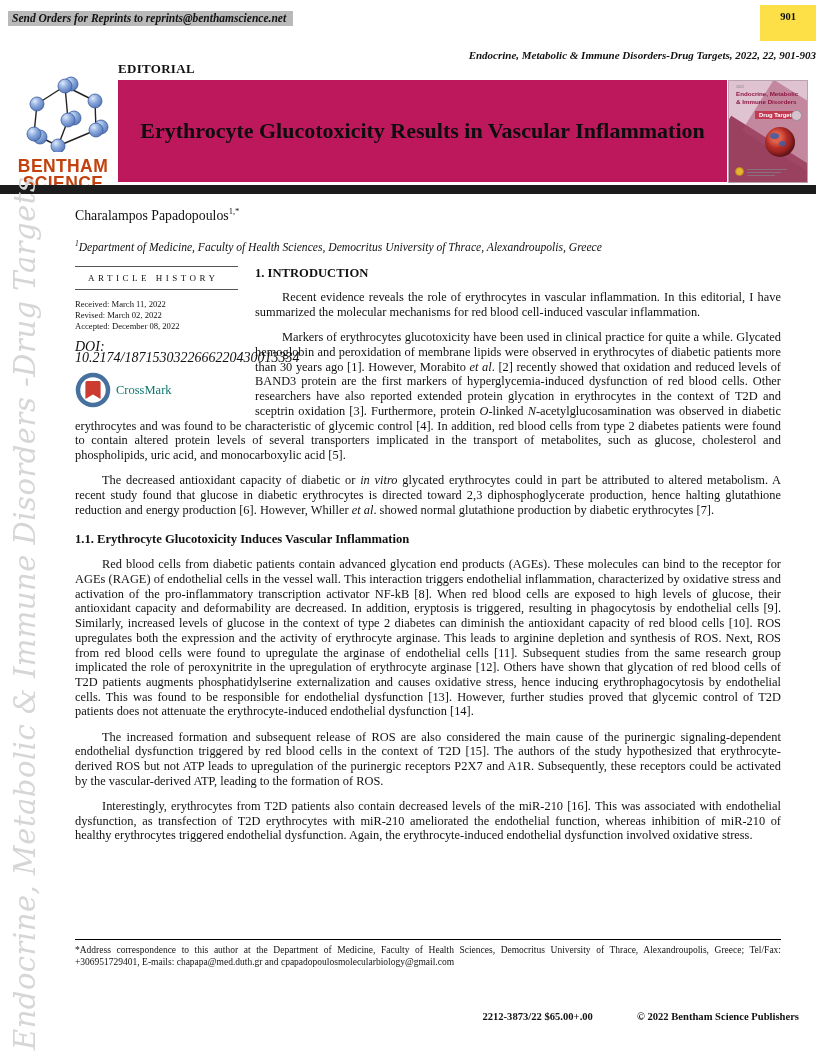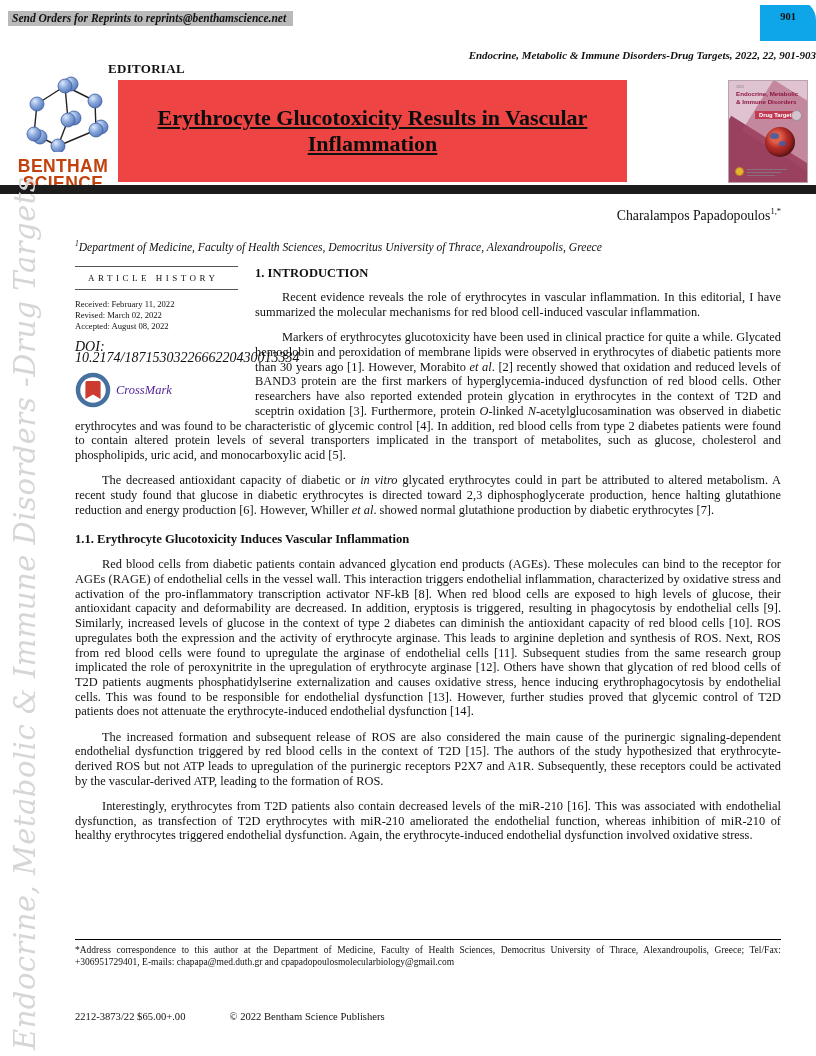--- a/index.html
+++ b/index.html
@@ -1,30 +1,30 @@
 <!DOCTYPE html>
 <html><head>
 <meta charset="utf-8">
 <style>
   html,body{margin:0;padding:0;}
   body{width:816px;height:1056px;background:#ffffff;font-family:"Liberation Serif","DejaVu Serif",serif;color:#111;}
-  .page{position:relative;width:816px;height:1056px;overflow:hidden;border-radius:20px;}
+  .page{position:relative;width:816px;height:1056px;overflow:hidden;}
 
   
   .reprint-bar{position:absolute;left:8px;top:11px;background:#b9b9b9;padding:1px 7px 2px 4px;
     font-size:11.5px;font-weight:bold;font-style:italic;}
-  .pagenum-box{position:absolute;right:0;top:5px;width:56px;height:36px;background:#0ea5e9;
+  .pagenum-box{position:absolute;right:0;top:5px;width:56px;height:36px;background:#fde047;
     font-size:10.5px;font-weight:bold;text-align:center;padding-top:6px;box-sizing:border-box;}
   .journal-line{position:absolute;left:120px;right:0;top:49px;text-align:right;
     font-size:11px;font-weight:bold;font-style:italic;}
 
   
-  .editorial-label{position:absolute;left:108px;top:61px;font-size:13px;font-weight:bold;letter-spacing:0.3px;}
-  .title-band{position:absolute;left:118px;top:80px;width:509px;height:102px;background:#ef4444;
-    display:flex;align-items:center;justify-content:center;text-decoration:underline;}
+  .editorial-label{position:absolute;left:118px;top:61px;font-size:13px;font-weight:bold;letter-spacing:0.3px;}
+  .title-band{position:absolute;left:118px;top:80px;width:609px;height:102px;background:#be185d;
+    display:flex;align-items:center;justify-content:center;}
   .article-title{font-size:22px;font-weight:bold;color:#0d0d0d;text-align:center;padding:0 8px;}
   .black-bar{position:absolute;left:0;top:185px;width:816px;height:9px;background:#1c1c1c;}
 
   
   .bentham{position:absolute;left:10px;top:76px;width:106px;text-align:center;}
   .bentham .wordmark{color:#c2410c;font-family:"Liberation Sans",sans-serif;font-weight:bold;
     font-size:17.5px;line-height:17px;letter-spacing:0.4px;margin-top:2px;}
 
   
   .cover{position:absolute;left:728px;top:80px;width:80px;height:103px;background:#e0c3d0;
@@ -48,45 +48,45 @@
     background:#e8b430;border:1px solid #b5871c;box-sizing:border-box;}
   .cover .ln{position:absolute;left:18px;height:1.5px;background:#8a6f7c;}
 
   
   .sidebar-vert{position:absolute;left:8px;top:1050px;transform:rotate(-90deg);transform-origin:0 0;
     width:824px;font-size:29px;font-style:italic;color:#d6d6d6;font-family:"DejaVu Serif",serif;
     white-space:nowrap;letter-spacing:0.5px;}
 
   
   .article{position:absolute;left:75px;top:206px;width:706px;}
-  .author-line{font-size:13.8px;text-align:right;}
+  .author-line{font-size:13.8px;}
   .author-line sup{font-size:8.5px;}
   .affiliation{margin-top:15px;font-size:11.6px;font-style:italic;}
   .affiliation sup{font-size:7.5px;font-style:italic;}
 
   .flow{margin-top:13px;}
   .history-box{float:left;width:163px;margin:0 17px 6px 0;}
   .history-box .rule{border-top:1px solid #555;height:0;}
   .history-label{font-size:9px;font-weight:normal;letter-spacing:3.5px;padding:6px 0 6px 13px;}
   .history-dates{margin-top:9px;font-size:8.6px;line-height:11px;}
   .history-doi{margin-top:10px;font-size:14px;line-height:10.5px;font-style:italic;}
   .crossmark{margin-top:9px;display:flex;align-items:center;gap:5px;}
-  .crossmark .cm-text{font-size:12.5px;color:#4c1d95;font-style:italic;}
+  .crossmark .cm-text{font-size:12.5px;color:#0f766e;}
 
   .flow-h{font-weight:bold;font-size:12.6px;margin:0 0 9px 0;}
   .flow-h.sub{margin-top:15px;margin-bottom:10px;}
   .flow-p{font-size:12.4px;line-height:14.7px;text-align:justify;text-indent:27px;margin:0 0 10.5px 0;}
   .flow-p em{font-style:italic;}
 
   
   .footnote{position:absolute;left:75px;width:706px;top:939px;border-top:1.4px solid #000;
     padding-top:5px;font-size:9.5px;line-height:11.8px;text-align:justify;}
   .footnote a{color:#111;text-decoration:none;}
-  .imprint{position:absolute;left:75px;width:706px;top:1011px;text-align:left;
-    font-size:10.6px;font-weight:normal;}
+  .imprint{position:absolute;left:93px;width:706px;top:1011px;text-align:right;
+    font-size:10.6px;font-weight:bold;}
   .imprint .gap{display:inline-block;width:44px;}
 </style>
 </head>
 <body>
 
 <div class="page">
 
   <div class="reprint-bar">Send Orders for Reprints to reprints@benthamscience.net</div>
   <div class="pagenum-box">901</div>
   <div class="journal-line">Endocrine, Metabolic &amp; Immune Disorders-Drug Targets, 2022, 22, 901-903</div>
@@ -164,23 +164,23 @@
     <div class="author-line"><span>Charalampos Papadopoulos</span><sup>1,*</sup></div>
 
     <div class="affiliation"><sup>1</sup><span>Department of Medicine, Faculty of Health Sciences, Democritus University of Thrace, Alexandroupolis, Greece</span></div>
 
     <div class="flow">
       <div class="history-box">
         <div class="rule"></div>
         <div class="history-label">ARTICLE HISTORY</div>
         <div class="rule"></div>
         <div class="history-dates">
-          <div>Received: February 11, 2022</div>
+          <div>Received: March 11, 2022</div>
           <div>Revised: March 02, 2022</div>
-          <div>Accepted: August 08, 2022</div>
+          <div>Accepted: December 08, 2022</div>
         </div>
         <div class="history-doi">
           <div>DOI:</div>
           <div>10.2174/1871530322666220430013334</div>
         </div>
         <div class="crossmark">
           <svg width="36" height="36" viewBox="0 0 36 36">
             <circle cx="18" cy="18" r="15" fill="#ffffff" stroke="#46719f" stroke-width="4.5"></circle>
             <path d="M12 9 h12 a1.6 1.6 0 0 1 1.6 1.6 V27 l-7.6 -4.6 -7.6 4.6 V10.6 A1.6 1.6 0 0 1 12 9 Z" fill="#cc3b2f"></path>
           </svg>

